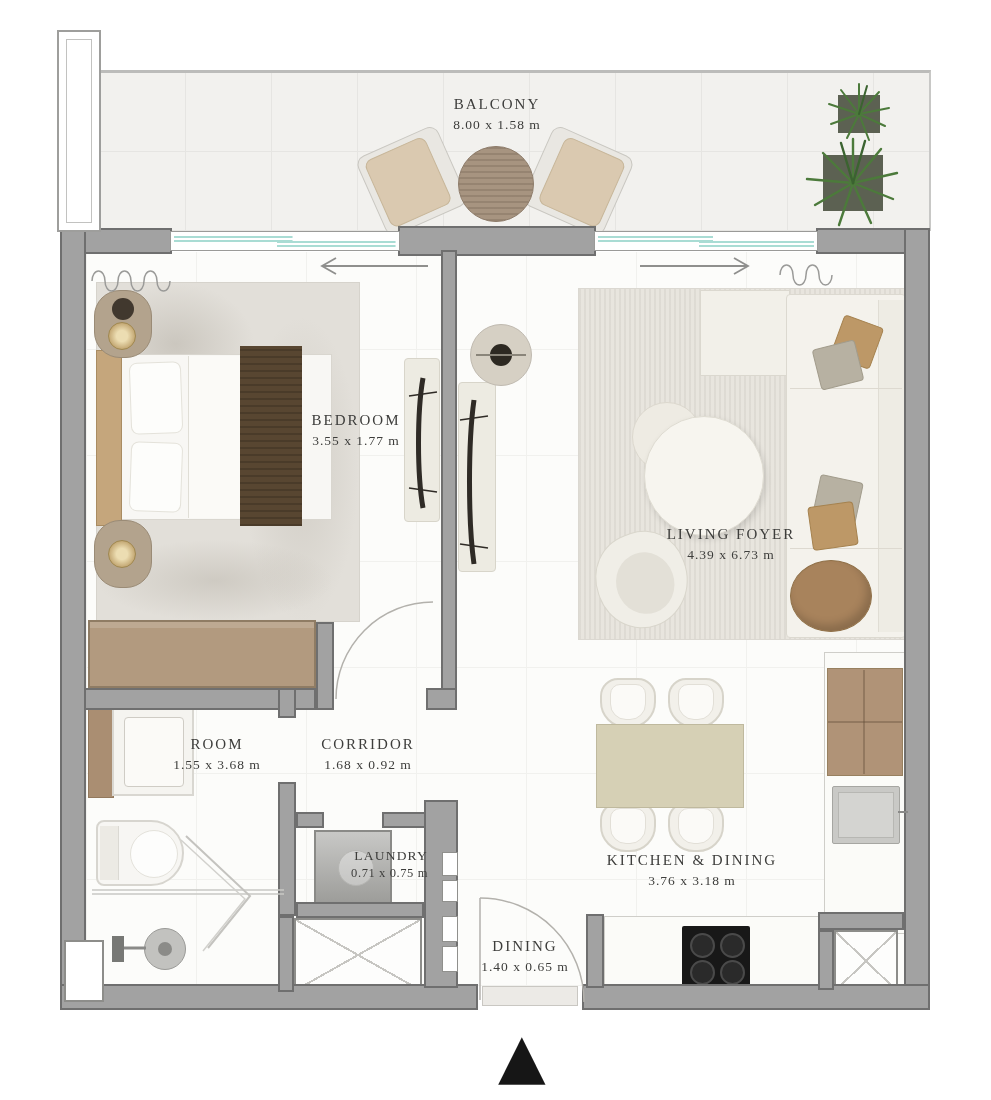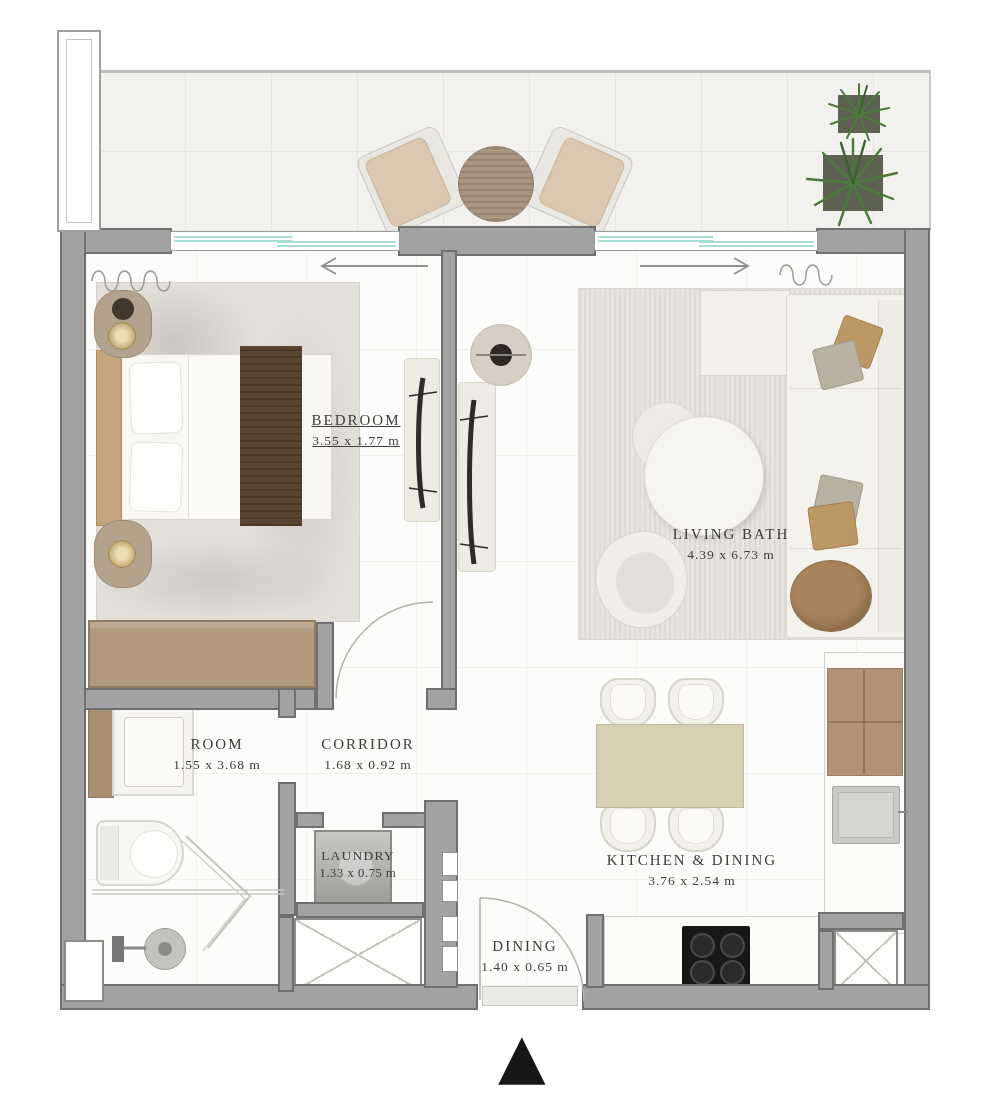--- a/index.html
+++ b/index.html
@@ -244,43 +244,47 @@
       <line x1="460" y1="420" x2="488" y2="416" stroke-width="1.5"></line>
       <line x1="460" y1="544" x2="488" y2="548" stroke-width="1.5"></line>
     </g>
 
     <line x1="828" y1="722" x2="902" y2="722" stroke="rgba(92,72,52,.35)" stroke-width="2"></line>
     <line x1="864" y1="670" x2="864" y2="774" stroke="rgba(92,72,52,.35)" stroke-width="2"></line>
 
     <line x1="898" y1="812" x2="908" y2="812" stroke="#8a8a88" stroke-width="2"></line>
   </svg>
 
-  <div class="label" style="left:266px;top:412px;width:180px;text-decoration:underline;">
+  <div class="label" style="left:377px;top:96px;width:240px;">
+    <div class="nm">BALCONY</div>
+    <div class="dm">8.00 x 1.58 m</div>
+  </div>
+  <div class="label" style="left:266px;top:412px;width:180px;">
     <div class="nm">BEDROOM</div>
     <div class="dm">3.55 x 1.77 m</div>
   </div>
   <div class="label" style="left:616px;top:526px;width:230px;">
-    <div class="nm">LIVING BATH</div>
+    <div class="nm">LIVING FOYER</div>
     <div class="dm">4.39 x 6.73 m</div>
   </div>
   <div class="label" style="left:142px;top:736px;width:150px;">
     <div class="nm">ROOM</div>
     <div class="dm">1.55 x 3.68 m</div>
   </div>
   <div class="label" style="left:290px;top:736px;width:156px;">
     <div class="nm">CORRIDOR</div>
     <div class="dm">1.68 x 0.92 m</div>
   </div>
-  <div class="label small" style="left:288px;top:848px;width:140px;">
+  <div class="label small" style="left:288px;top:848px;width:140px;text-align:right;">
     <div class="nm">LAUNDRY</div>
-    <div class="dm">1.33 x 0.75 m</div>
+    <div class="dm">0.71 x 0.75 m</div>
   </div>
   <div class="label" style="left:587px;top:852px;width:210px;">
     <div class="nm">KITCHEN &amp; DINING</div>
-    <div class="dm">3.76 x 2.54 m</div>
+    <div class="dm">3.76 x 3.18 m</div>
   </div>
   <div class="label" style="left:452px;top:938px;width:146px;">
     <div class="nm">DINING</div>
     <div class="dm">1.40 x 0.65 m</div>
   </div>
 
   <span id="north">▲</span>
 </div>
 
 </body></html>

